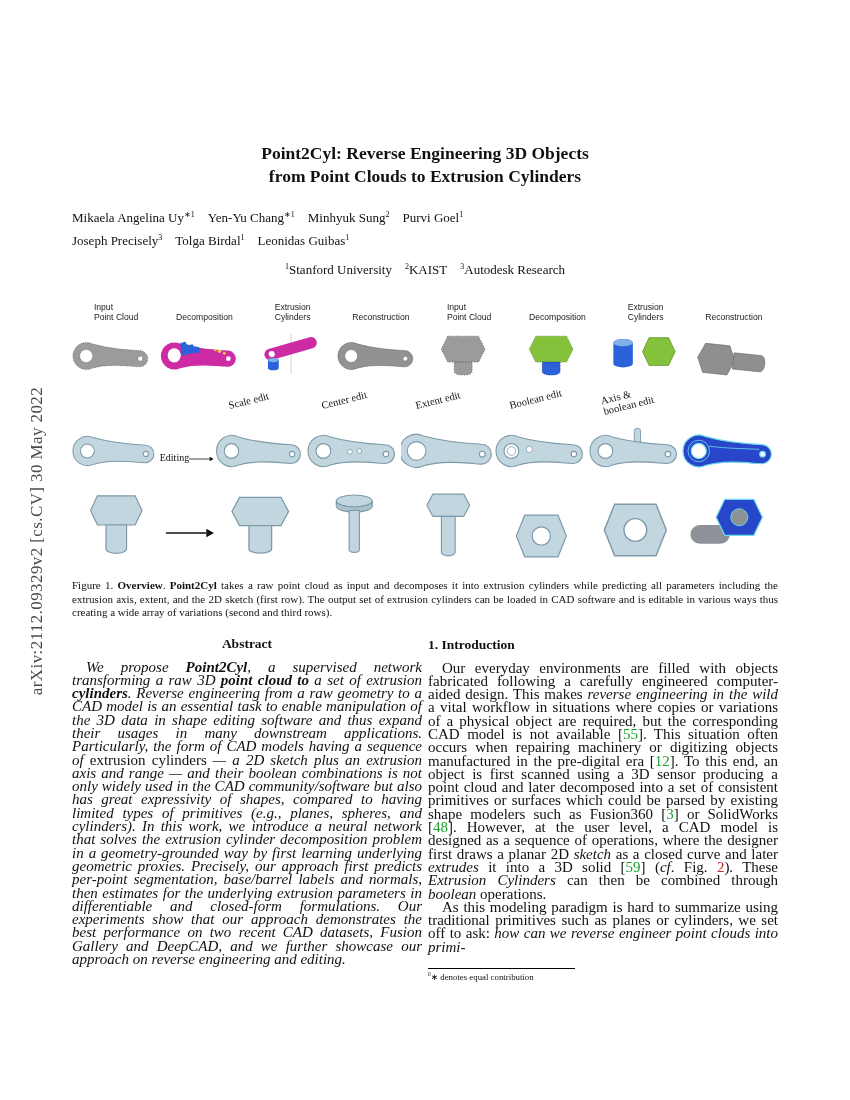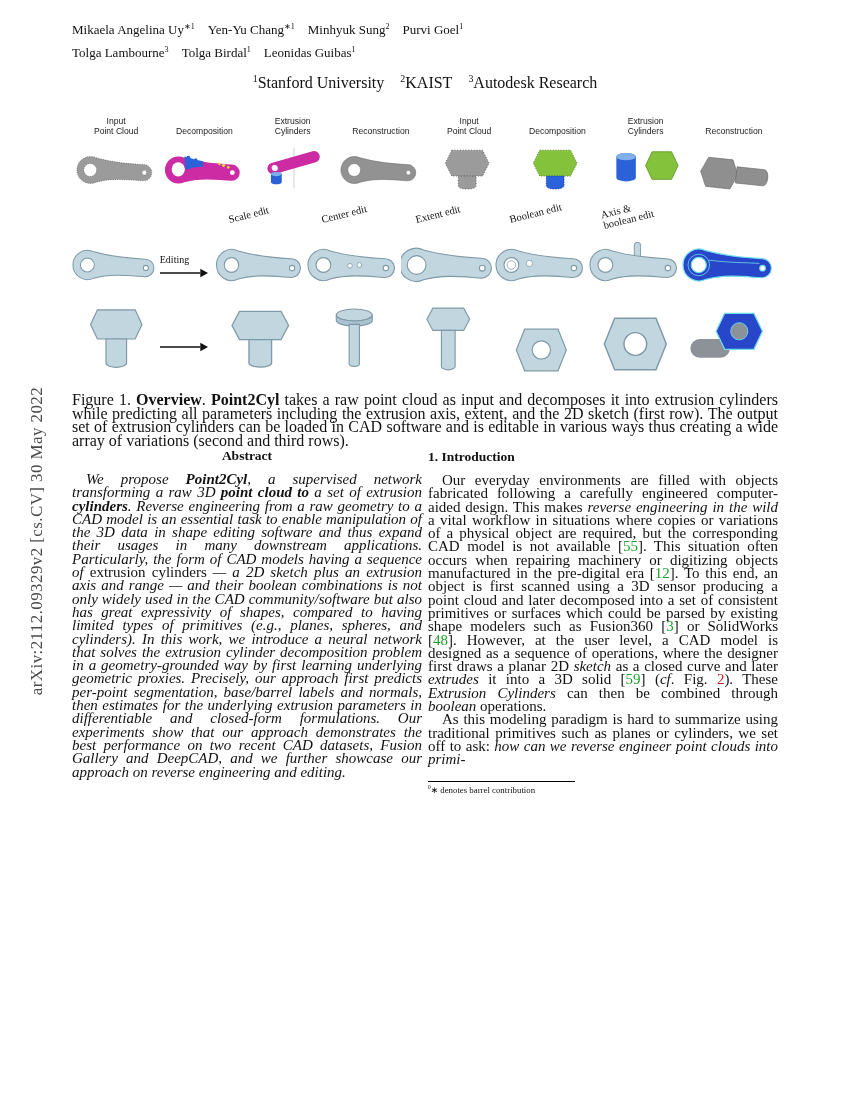--- a/index.html
+++ b/index.html
@@ -6,50 +6,50 @@
   html,body{background:#e8e8e8}
   .page{position:relative;width:850px;height:1100px;margin:0 auto;background:#fff;
         font-family:"Liberation Serif",serif;color:#111;overflow:hidden}
   .arxiv-banner{position:absolute;left:-263px;top:531px;width:600px;text-align:center;
         transform:rotate(-90deg);font-size:17px;letter-spacing:.4px;color:#4a4a4a;white-space:nowrap}
   .content{position:absolute;left:72px;top:0;width:706px}
   .title{margin-top:142px;text-align:center;font-size:17.5px;font-weight:700;line-height:23px}
   .authors{text-align:left;font-size:13px;line-height:16px}
   .authors-1{margin-top:22px}
   .authors-2{margin-top:7px}
-  .affiliations{text-align:center;font-size:16px;margin-top:13px}
+  .affiliations{text-align:center;font-size:13px;margin-top:13px}
   .seg-b{font-weight:700}
   .seg-i{font-style:italic}
   .seg-u{font-style:normal}
   .seg-cite{color:#1ca02c}
   .seg-ref{color:#cc2222}
   .seg-sup{font-size:62%;vertical-align:super;line-height:0}
   
   .fig{display:block;margin-top:22px}
   .f1row{display:flex}
-  .f1cell{flex:1;text-align:center;min-width:0}
+  .f1cell{flex:1;text-align:left;min-width:0}
   .f1label{font-family:"Liberation Sans",sans-serif;font-size:8.6px;line-height:10px;
         color:#222;white-space:pre-line;height:22px;display:flex;align-items:flex-end;justify-content:center}
   .f1img{width:92%;height:58px;margin-top:3px}
   .f2row,.f3row{display:flex;align-items:flex-end;margin-top:8px}
   .basecell{width:88px;text-align:center}
   .f2img{width:100%;height:52px}
   .f3img{height:72px}
-  .arrowcell{width:54px;display:flex;flex-direction:column;align-items:flex-start;justify-content:flex-end;padding-bottom:16px}
+  .arrowcell{width:54px;display:flex;flex-direction:row;align-items:center;justify-content:flex-end;padding-bottom:16px}
   .arrowcell3{padding-bottom:26px}
   .arrow-label{font-size:10px;margin-bottom:2px}
   .arrow-svg{width:48px;height:12px}
   .editcell{width:94px;text-align:center}
   .edit-label-wrap{height:30px;text-align:left;padding-left:16px}
   .edit-label{display:inline-block;transform:rotate(-14deg);transform-origin:left bottom;
         font-size:10.5px;line-height:11px;white-space:pre-line}
   .finalcell{width:96px;text-align:center}
-  .fig-caption{margin-top:14px;font-size:16px;line-height:13.5px;text-align:justify;color:#111}
+  .fig-caption{margin-top:14px;font-size:11px;line-height:13.5px;text-align:justify;color:#111}
   
-  .cols{display:flex;gap:6px;margin-top:1px}
+  .cols{display:flex;gap:6px;margin-top:16px}
   .col{flex:1;min-width:0}
   .abstract-head{text-align:center;font-size:13.5px;font-weight:700;margin-bottom:9px}
   .section-head{font-size:13.5px;font-weight:700;margin-bottom:9px;margin-top:1px}
   .abstract-body{font-style:italic;font-size:15px;line-height:13.3px;text-align:justify;text-indent:14px;hyphens:auto}
   .body{font-size:15px;line-height:13.3px;text-align:justify;text-indent:14px;hyphens:auto}
   .footnote-rule{width:42%;border-top:1px solid #000;margin-top:14px}
   .footnote{font-size:8.8px;margin-top:3px}
 </style>
 </head>
 <body>
@@ -75,23 +75,27 @@
     </symbol>
   </defs>
 </svg>
 
 <div class="page">
 
   <div class="arxiv-banner">arXiv:2112.09329v2  [cs.CV]  30 May 2022</div>
 
   <div class="content">
 
+    <h1 class="title">
+      <span>Point2Cyl: Reverse Engineering 3D Objects</span><br>
+      <span>from Point Clouds to Extrusion Cylinders</span>
+    </h1>
 
     <div class="authors authors-1"><span>Mikaela Angelina Uy</span><span class="seg-sup">∗1</span><span>  </span><span>Yen-Yu Chang</span><span class="seg-sup">∗1</span><span>  </span><span>Minhyuk Sung</span><span class="seg-sup">2</span><span>  </span><span>Purvi Goel</span><span class="seg-sup">1</span></div>
-    <div class="authors authors-2"><span>Tolga Lambourne</span><span class="seg-sup">3</span><span>  </span><span>Tolga Birdal</span><span class="seg-sup">1</span><span>  </span><span>Leonidas Guibas</span><span class="seg-sup">1</span></div>
+    <div class="authors authors-2"><span>Joseph Precisely</span><span class="seg-sup">3</span><span>  </span><span>Tolga Birdal</span><span class="seg-sup">1</span><span>  </span><span>Leonidas Guibas</span><span class="seg-sup">1</span></div>
     <div class="affiliations"><span class="seg-sup">1</span><span>Stanford University</span><span>  </span><span class="seg-sup">2</span><span>KAIST</span><span>  </span><span class="seg-sup">3</span><span>Autodesk Research</span></div>
 
     <figure class="fig">
 
       <div class="f1row">
 
         <div class="f1cell">
           <div class="f1label">Input
 Point Cloud</div>
           <svg class="f1img" viewBox="0 0 120 64">
@@ -322,19 +326,19 @@
       <div class="col">
         <h2 class="abstract-head">Abstract</h2>
         <p class="abstract-body"><span>We propose </span><span class="seg-b">Point2Cyl</span><span>, a supervised network transforming a raw 3D </span><span class="seg-b">point cloud</span><span> </span><span class="seg-b">to</span><span> a set of extrusion </span><span class="seg-b">cylinders</span><span>. Reverse engineering from a raw geometry to a CAD model is an essential task to enable manipulation of the 3D data in shape editing software and thus expand their usages in many downstream applications. Particularly, the form of CAD models having a sequence of </span><span class="seg-u">extrusion cylinders</span><span> — a 2D sketch plus an extrusion axis and range — and their boolean combinations is not only widely used in the CAD community/software but also has great expressivity of shapes, compared to having limited types of primitives (e.g., planes, spheres, and cylinders). In this work, we introduce a neural network that solves the extrusion cylinder decomposition problem in a geometry-grounded way by first learning underlying geometric proxies. Precisely, our approach first predicts per-point segmentation, base/barrel labels and normals, then estimates for the underlying extrusion parameters in differentiable and closed-form formulations. Our experiments show that our approach demonstrates the best performance on two recent CAD datasets, Fusion Gallery and DeepCAD, and we further showcase our approach on reverse engineering and editing.</span></p>
       </div>
 
       <div class="col">
         <h2 class="section-head">1. Introduction</h2>
         <p class="body"><span>Our everyday environments are filled with objects fabricated following a carefully engineered computer-aided design. This makes </span><span class="seg-i">reverse engineering in the wild</span><span> a vital workflow in situations where copies or variations of a physical object are required, but the corresponding CAD model is not available [</span><span class="seg-cite">55</span><span>]. This situation often occurs when repairing machinery or digitizing objects manufactured in the pre-digital era [</span><span class="seg-cite">12</span><span>]. To this end, an object is first scanned using a 3D sensor producing a point cloud and later decomposed into a set of consistent primitives or surfaces which could be parsed by existing shape modelers such as Fusion360 [</span><span class="seg-cite">3</span><span>] or SolidWorks [</span><span class="seg-cite">48</span><span>]. However, at the user level, a CAD model is designed as a sequence of operations, where the designer first draws a planar 2D </span><span class="seg-i">sketch</span><span> as a closed curve and later </span><span class="seg-i">extrudes</span><span> it into a 3D solid [</span><span class="seg-cite">59</span><span>] (</span><span class="seg-i">cf</span><span>. Fig. </span><span class="seg-ref">2</span><span>). These </span><span class="seg-i">Extrusion Cylinders</span><span> can then be combined through </span><span class="seg-i">boolean</span><span> operations.</span></p>
         <p class="body"><span>As this modeling paradigm is hard to summarize using traditional primitives such as planes or cylinders, we set off to ask: </span><span class="seg-i">how can we reverse engineer point clouds into primi-</span></p>
         <div class="footnote-rule"></div>
-        <p class="footnote"><span class="seg-sup">0</span><span>∗ denotes barrel contribution</span></p>
+        <p class="footnote"><span class="seg-sup">0</span><span>∗ denotes equal contribution</span></p>
       </div>
 
     </div>
 
   </div>
 </div>
 
 </body></html>

